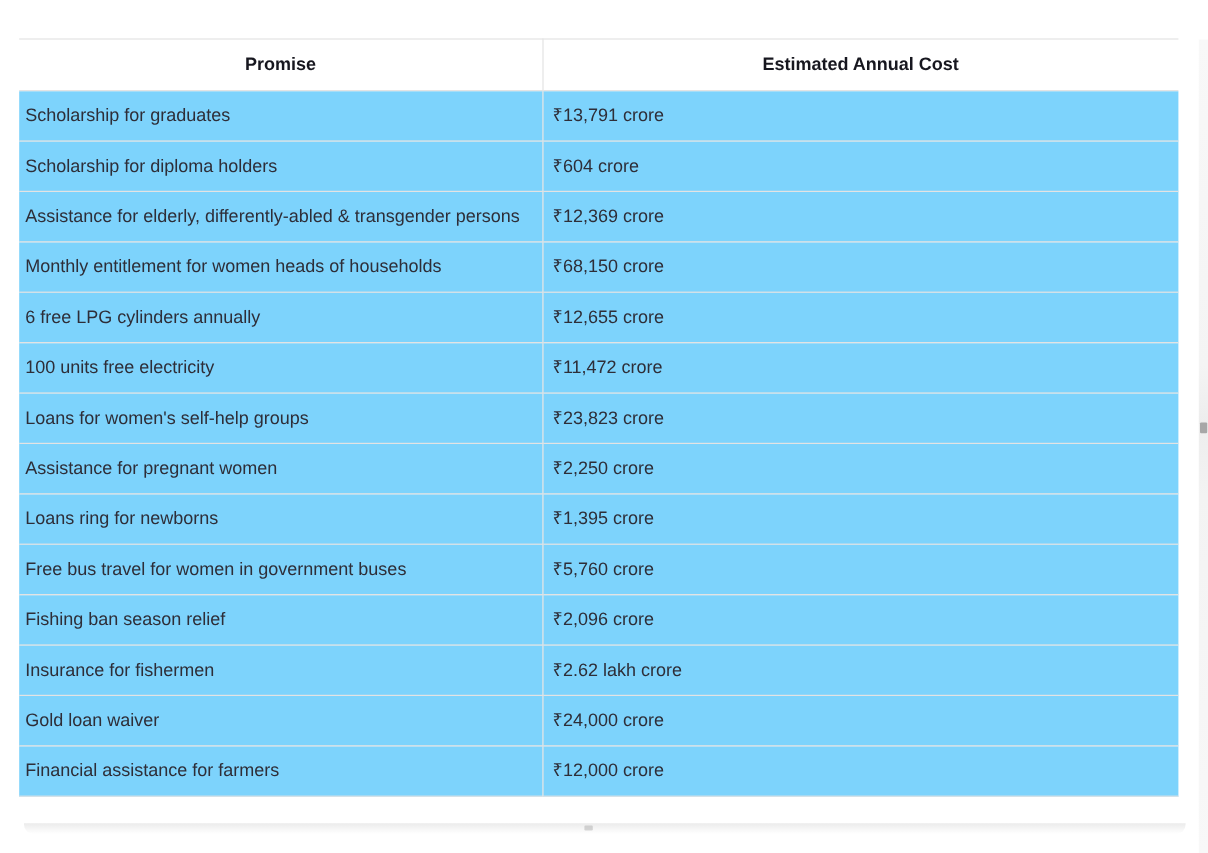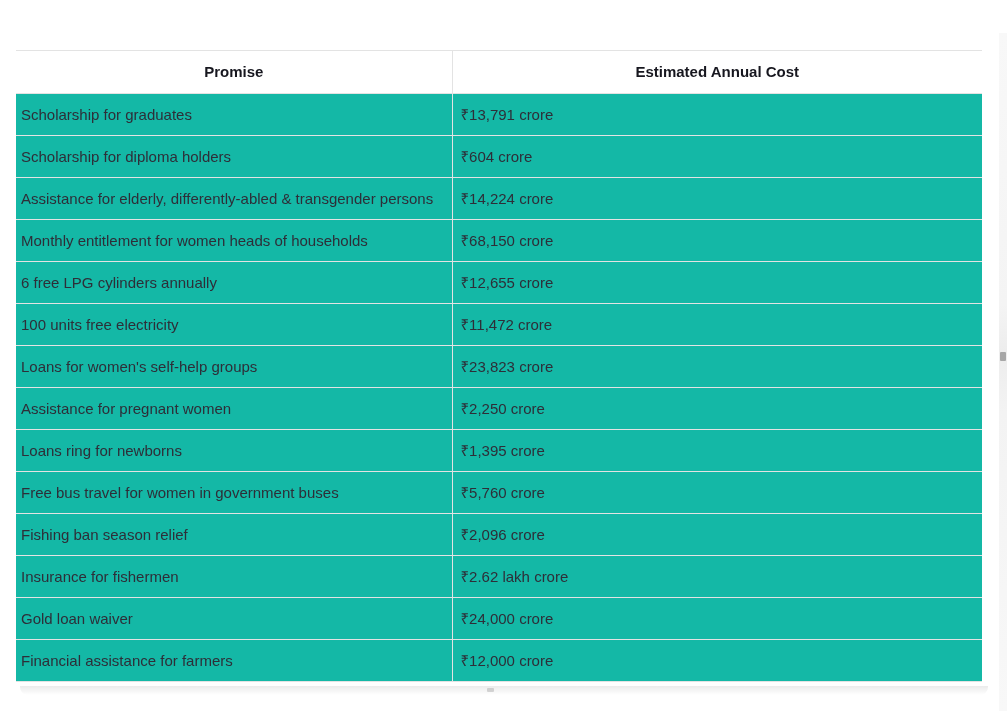--- a/index.html
+++ b/index.html
@@ -10,21 +10,21 @@
     width: 1007px;
     height: 711px;
     position: relative;
     background: #ffffff;
     overflow: hidden;
     font-family: "Liberation Sans", sans-serif;
   }
   .cost-table {
     position: absolute;
     left: 16px;
-    top: 50px;
+    top: 32px;
     width: 966px;
     border-collapse: collapse;
     table-layout: fixed;
   }
   .cost-table col.c1 { width: 436px; }
   .cost-table th {
     font-size: 15px;
     font-weight: bold;
     color: #17171f;
     text-align: center;
@@ -33,21 +33,21 @@
     border-top: 1px solid #e3e3e3;
     border-bottom: 1px solid #e3e3e3;
     background: #ffffff;
   }
   .cost-table td {
     font-size: 15px;
     color: #2e2e38;
     line-height: 23px;
     padding: 9px 12px 9px 5px;
     border-bottom: 1px solid #e3e3e3;
-    background: #14b8a6;
+    background: #7dd3fc;
     vertical-align: middle;
     text-align: left;
   }
   .cost-table th:first-child,
   .cost-table td:first-child {
     border-right: 1px solid #e3e3e3;
   }
   .cost-table td:last-child {
     padding-left: 8px;
     margin-left: 36px;
@@ -110,21 +110,21 @@
     <tr>
       <td>Scholarship for graduates</td>
       <td>₹13,791 crore</td>
     </tr>
     <tr>
       <td>Scholarship for diploma holders</td>
       <td>₹604 crore</td>
     </tr>
     <tr>
       <td>Assistance for elderly, differently-abled &amp; transgender persons</td>
-      <td>₹14,224 crore</td>
+      <td>₹12,369 crore</td>
     </tr>
     <tr>
       <td>Monthly entitlement for women heads of households</td>
       <td>₹68,150 crore</td>
     </tr>
     <tr>
       <td>6 free LPG cylinders annually</td>
       <td>₹12,655 crore</td>
     </tr>
     <tr>

